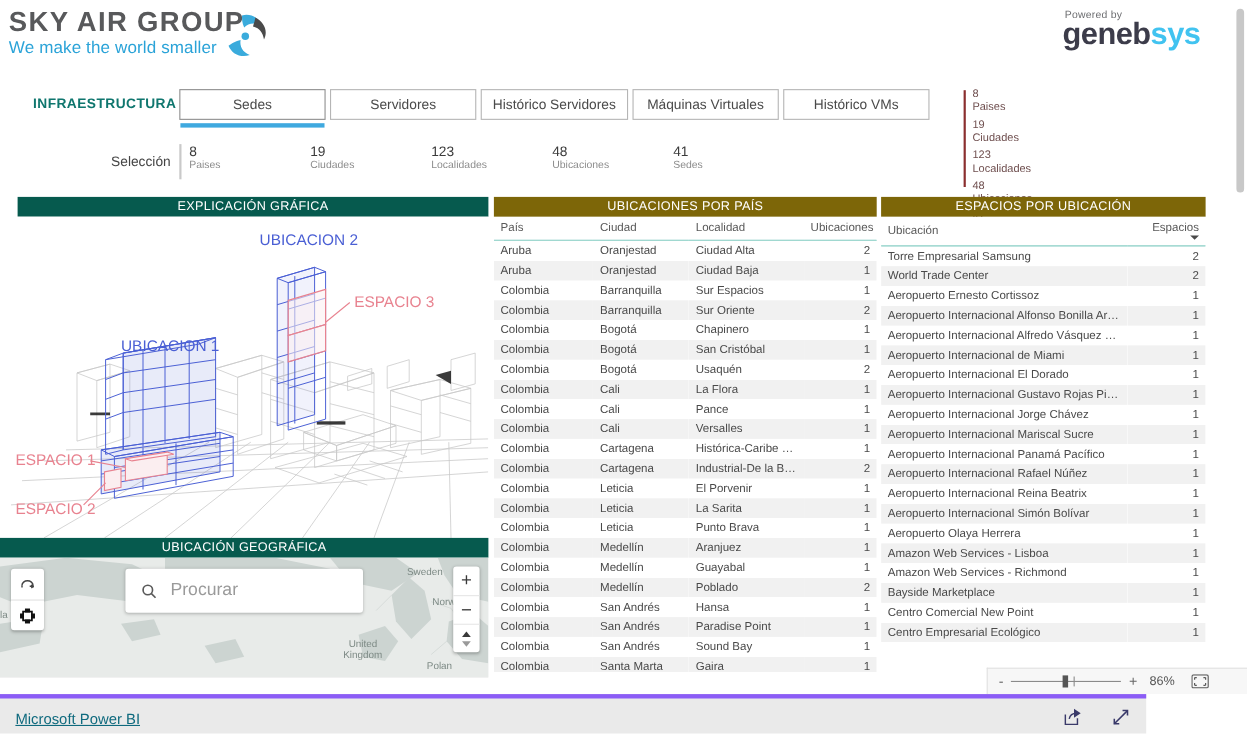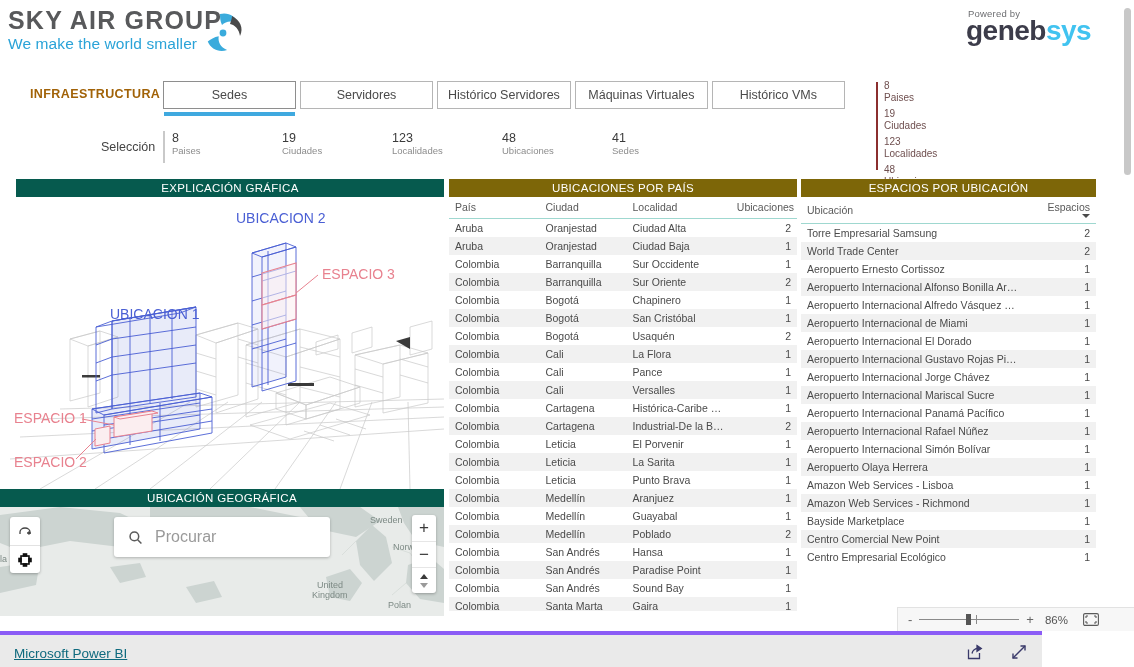--- a/index.html
+++ b/index.html
@@ -19,21 +19,21 @@
   .logo-block { position:absolute; left:8px; top:8px; width:240px; height:56px; }
   .logo-text { font-size:25px; font-weight:bold; letter-spacing:1.2px; color:#58595b; line-height:1; }
   .logo-tag { font-size:15.5px; color:#2aa3d8; margin-top:2px; letter-spacing:0.1px; }
   .logo-mark { position:absolute; left:190px; top:2px; width:48px; height:48px; }
 
   .powered { position:absolute; left:968px; top:8px; font-size:9.5px; color:#6d6e71; letter-spacing:.2px;}
   .geneb-logo { position:absolute; left:966px; top:17px; font-size:28px; font-weight:bold; letter-spacing:-0.5px; line-height:1; }
   .geneb-dark { color:#3c3c4a; }
   .geneb-blue { color:#41c3f0; }
 
-  .infra-label { position:absolute; left:30px; top:87px; font-size:12.5px; font-weight:bold; color:#a16207; letter-spacing:.4px; }
+  .infra-label { position:absolute; left:30px; top:87px; font-size:12.5px; font-weight:bold; color:#0f766e; letter-spacing:.4px; }
 
   .tabs { position:absolute; left:163px; top:81px; display:flex; gap:4px; }
   .tab {
     height:28px; min-width:133px; padding:0 10px;
     border:1px solid #b5b5b5; background:#fff;
     display:flex; align-items:center; justify-content:center;
     font-size:12.5px; color:#4a4a4a; cursor:pointer; position:relative;
   }
   .tab.active { border-color:#8e8e8e; }
   .tab.active::after {
@@ -416,21 +416,21 @@
             </tr>
             <tr>
               <td>Aruba</td>
               <td>Oranjestad</td>
               <td>Ciudad Baja</td>
               <td class="num">1</td>
             </tr>
             <tr>
               <td>Colombia</td>
               <td>Barranquilla</td>
-              <td>Sur Occidente</td>
+              <td>Sur Espacios</td>
               <td class="num">1</td>
             </tr>
             <tr>
               <td>Colombia</td>
               <td>Barranquilla</td>
               <td>Sur Oriente</td>
               <td class="num">2</td>
             </tr>
             <tr>
               <td>Colombia</td>
@@ -598,20 +598,24 @@
             <tr>
               <td>Aeropuerto Internacional Mariscal Sucre</td>
               <td class="num">1</td>
             </tr>
             <tr>
               <td>Aeropuerto Internacional Panamá Pacífico</td>
               <td class="num">1</td>
             </tr>
             <tr>
               <td>Aeropuerto Internacional Rafael Núñez</td>
+              <td class="num">1</td>
+            </tr>
+            <tr>
+              <td>Aeropuerto Internacional Reina Beatrix</td>
               <td class="num">1</td>
             </tr>
             <tr>
               <td>Aeropuerto Internacional Simón Bolívar</td>
               <td class="num">1</td>
             </tr>
             <tr>
               <td>Aeropuerto Olaya Herrera</td>
               <td class="num">1</td>
             </tr>

